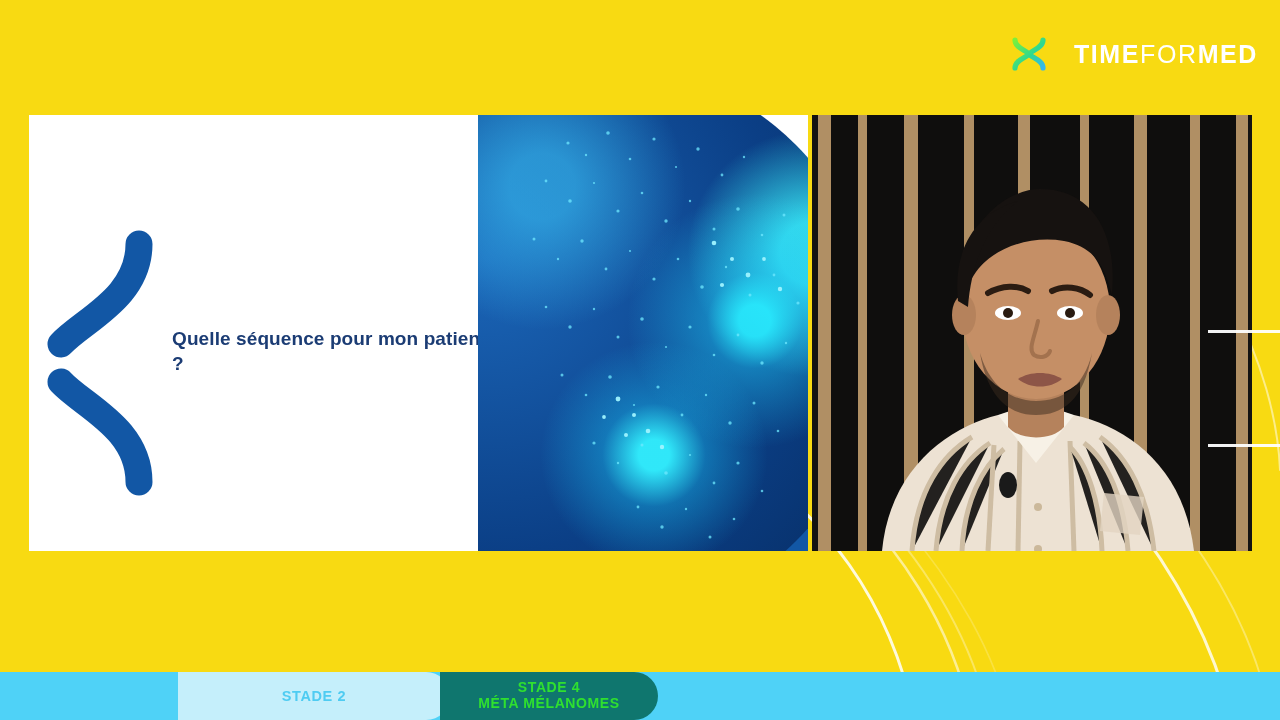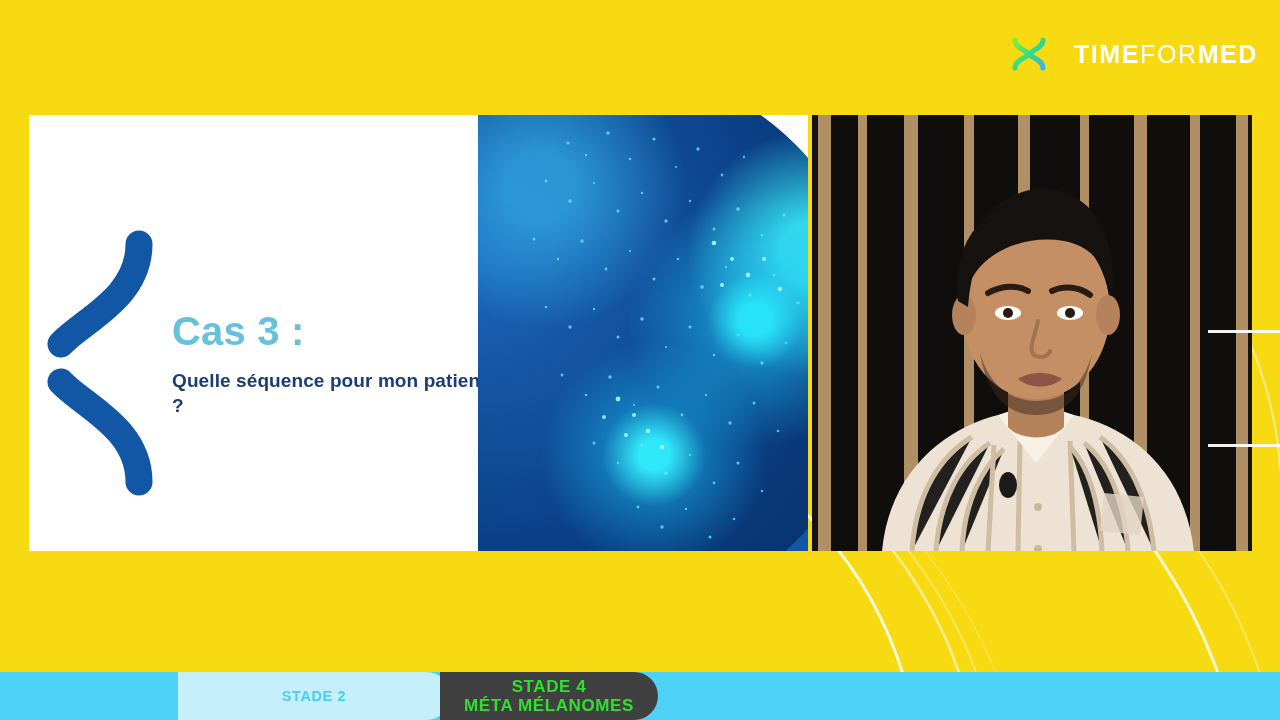--- a/index.html
+++ b/index.html
@@ -88,21 +88,21 @@
   }
   .tab{
     position:absolute; top:0; height:48px;
     display:flex; align-items:center; justify-content:center;
     text-align:center; line-height:1.12;
     font-weight:800; font-size:14.5px; letter-spacing:.6px;
     border-top-right-radius:26px; border-bottom-right-radius:26px;
   }
   .tab-1{ left:0;   width:188px; background:#A6E7FA; color:#62D5F5; }
   .tab-2{ left:178px; width:272px; background:#C5EFFB; color:#4FCCF2; }
-  .tab-3{ left:440px; width:218px; background:#404040; color:#2FE02F; font-size:17px; }
+  .tab-3{ left:440px; width:218px; background:#0f766e; color:#2FE02F; font-size:14px; }
   .tab-3 span{ display:block; }
 </style>
 </head>
 <body>
 
 <div class="arcs">
   <svg width="1280" height="720" viewBox="0 0 1280 720">
     <g fill="none" stroke="#ffffff" stroke-linecap="round">
       <path d="M720 440 C 830 520, 890 600, 915 720" stroke-width="3" opacity=".85"></path>
       <path d="M820 470 C 900 545, 952 625, 972 720" stroke-width="2.5" opacity=".55"></path>
@@ -135,21 +135,20 @@
 <div class="slide">
 
   <svg class="slide-bracket" viewBox="0 0 115 270">
     <g fill="none" stroke="#1257A5" stroke-width="27" stroke-linecap="round">
       <path d="M96 16 C 96 70, 40 92, 18 116"></path>
       <path d="M96 254 C 96 200, 40 178, 18 154"></path>
     </g>
   </svg>
 
   <div class="slide-text">
-    <div class="cas-title">Cas 3 :</div>
     <div class="cas-sub">Quelle séquence pour mon patient ?</div>
   </div>
 
   <div class="globe-wrap">
     <div class="globe-crescent"></div>
     <div class="globe-sphere">
       <svg class="globe-dots" viewBox="0 0 560 560">
         <g fill="#6FE9FF">
           <g opacity=".75">
             <circle cx="250" cy="80" r="1.6"></circle>

